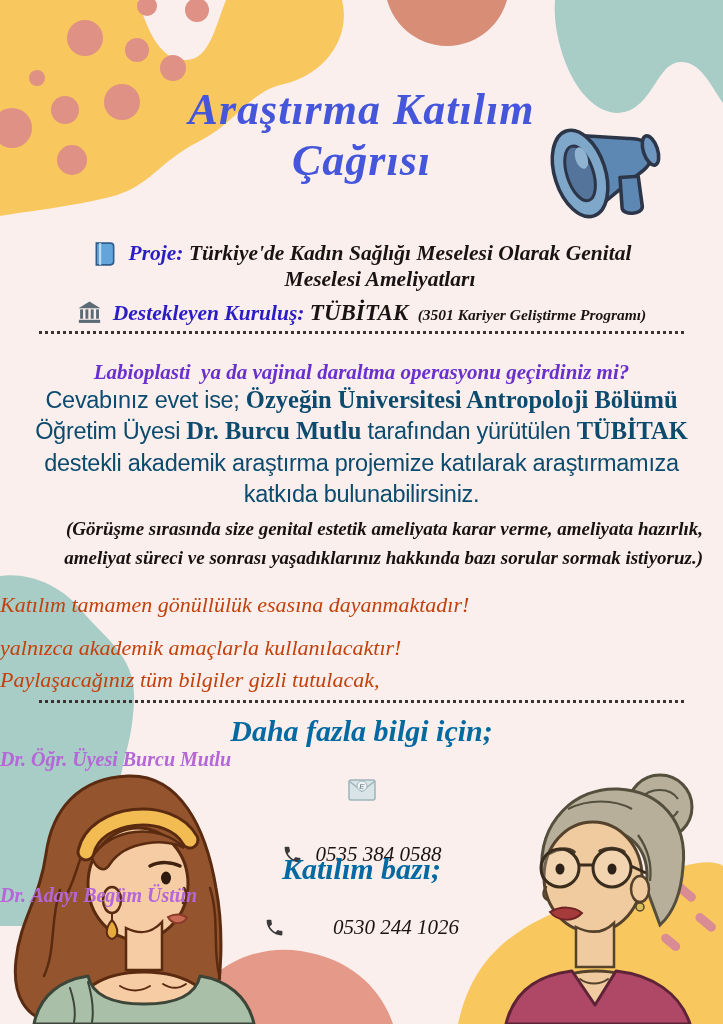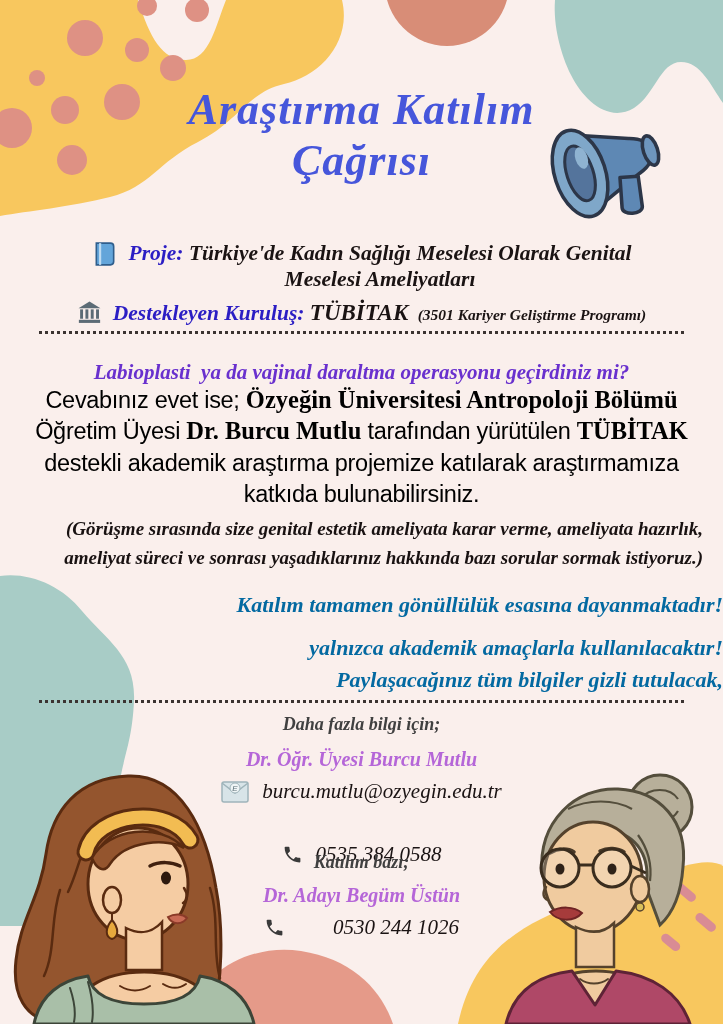--- a/index.html
+++ b/index.html
@@ -35,38 +35,38 @@
 
   .question{
     position:absolute; top:347px; left:0; width:100%; text-align:center;
     font-weight:bold; font-style:italic; font-size:21px; color:#6930CE;
     white-space:pre-wrap;
     margin-top:13px;
   }
 
   .paragraph{
     position:absolute; top:384px; left:13px; width:697px; text-align:center;
-    font-size:24.5px; line-height:1.28; color:#000000;
+    font-size:24.5px; line-height:1.28; color:#0c4a6e;
   }
   .paragraph .light{font-family:"Liberation Sans", sans-serif; font-size:23.5px; letter-spacing:-0.3px;}
   .paragraph .strong{font-family:"Liberation Serif", serif; font-weight:bold;}
 
   .note{
     position:absolute; top:514px; left:20px; width:683px; text-align:right;
     font-weight:bold; font-style:italic; font-size:19px; line-height:1.55; color:#181111;
   }
 
-  .red{position:absolute; left:0; width:100%; text-align:right;
-    font-weight:bold; font-style:italic; font-size:22px; line-height:1.45; color:#0369a1;}
+  .red{position:absolute; left:0; width:100%; text-align:left;
+    font-weight:normal; font-style:italic; font-size:22px; line-height:1.45; color:#c2410c;}
   .red.r1{top:589px;}
   .red.r2{top:632px;}
 
   .c-heading{position:absolute; left:0; width:100%; text-align:center;
-    font-weight:bold; font-style:italic; font-size:18px; color:#404040;}
-  .c-person{position:absolute; left:0; width:100%; text-align:center;
+    font-weight:bold; font-style:italic; font-size:30px; color:#0369a1;}
+  .c-person{position:absolute; left:0; width:100%; 
     font-weight:bold; font-style:italic; font-size:20px; color:#B566D8;}
   .c-row{position:absolute; left:0; width:100%; display:flex; justify-content:center;
     align-items:center; gap:13px; font-style:italic; font-size:21px; color:#1A1313;}
   .t-contact-h{top:714px;} .t-contact-p{top:748px;}
   .t-email{top:779px;} .t-phone1{top:813px;margin-top:29px;}
   .t-part-h{top:852px;} .t-part-p{top:884px;} .t-phone2{top:915px;gap:48px;}
 </style>
 </head>
 <body>
 
@@ -227,21 +227,20 @@
     <div class="c-heading t-contact-h">Daha fazla bilgi için;</div>
     <div class="c-person t-contact-p">Dr. Öğr. Üyesi Burcu Mutlu</div>
 
     <div class="c-row t-email">
       <svg width="28" height="22" viewBox="0 0 28 22">
         <rect x="1" y="1" width="26" height="20" rx="2" fill="#D8E4E8" stroke="#9FB4BA" stroke-width="1.5"></rect>
         <path d="M1 2 L14 12 L27 2" fill="none" stroke="#9FB4BA" stroke-width="1.5"></path>
         <circle cx="14" cy="7" r="5" fill="#EFF5F6" stroke="#9FB4BA"></circle>
         <text x="14" y="10" font-size="8" text-anchor="middle" fill="#5E7077" font-family="Liberation Sans, sans-serif">E</text>
       </svg>
-      <span>burcu.mutlu@ozyegin.edu.tr</span>
     </div>
 
     <div class="c-row t-phone1">
       <svg width="21" height="21" viewBox="0 0 24 24" fill="#3A3A3A">
         <path d="M6.6 10.8c1.4 2.8 3.8 5.1 6.6 6.6l2.2-2.2c.3-.3.7-.4 1-.2 1.1.4 2.3.6 3.6.6.6 0 1 .4 1 1V20c0 .6-.4 1-1 1C10.8 21 3 13.2 3 4c0-.6.4-1 1-1h3.5c.6 0 1 .4 1 1 0 1.2.2 2.4.6 3.6.1.3 0 .7-.2 1l-2.3 2.2z"></path>
       </svg>
       <span>0535 384 0588</span>
     </div>
 
     <div class="c-heading t-part-h">Katılım bazı;</div>

